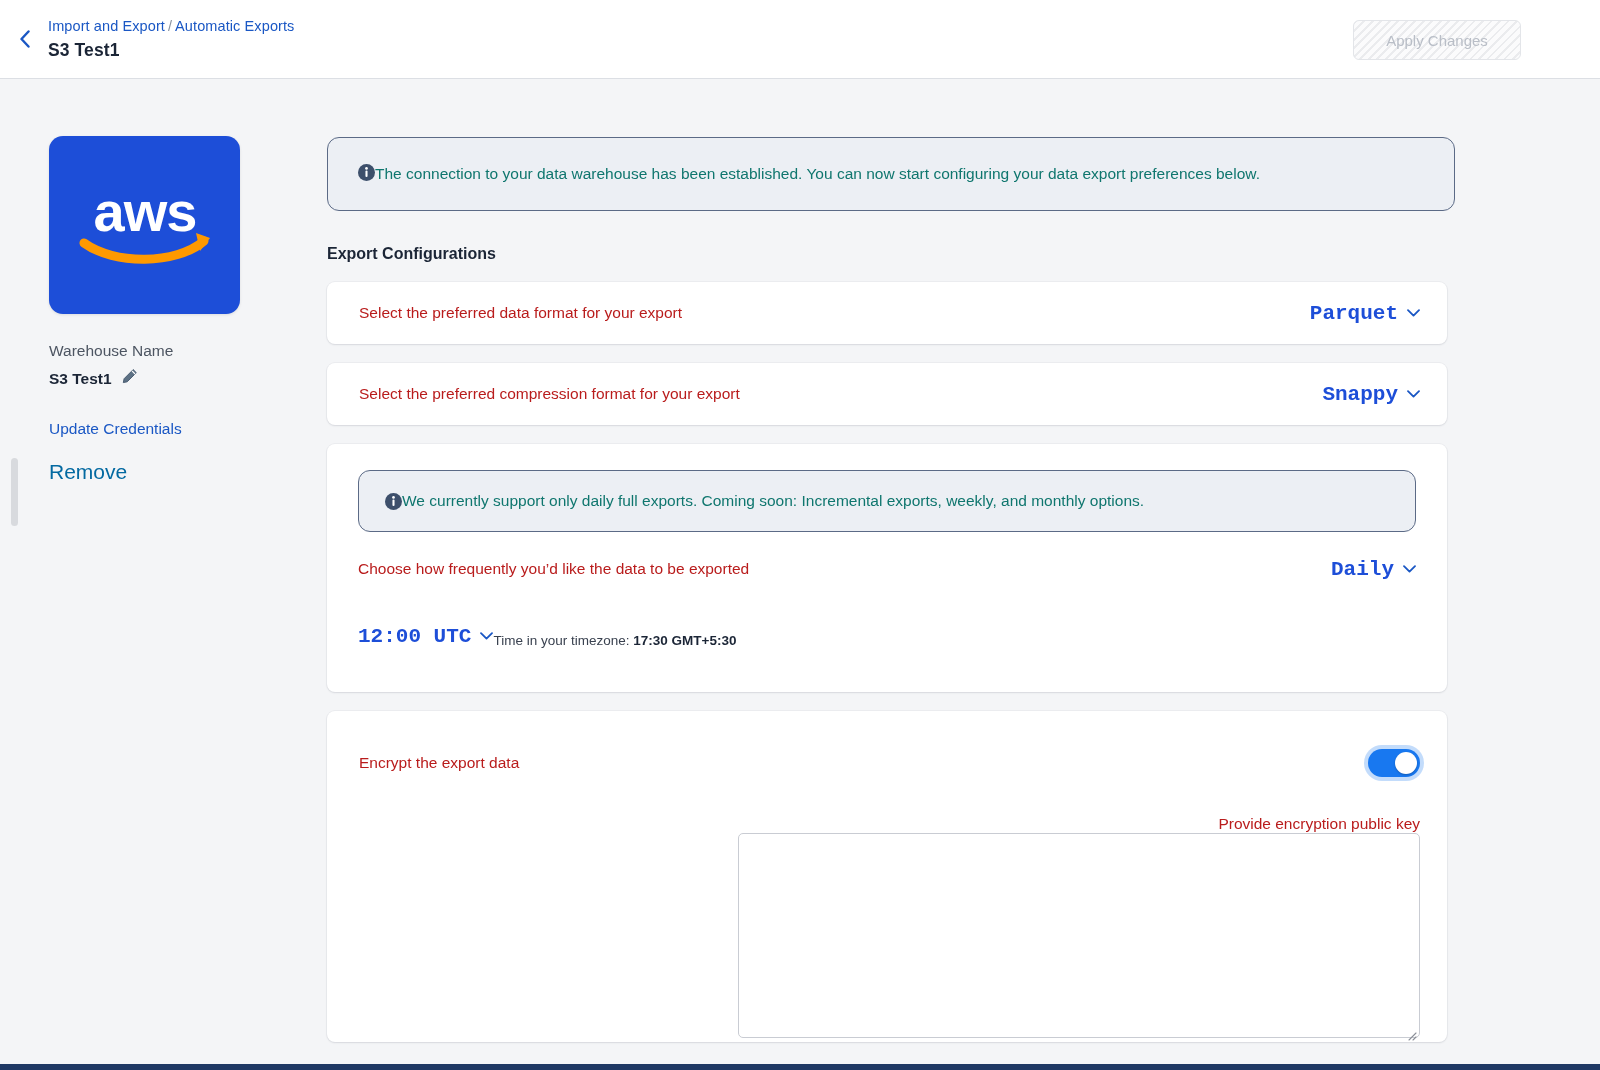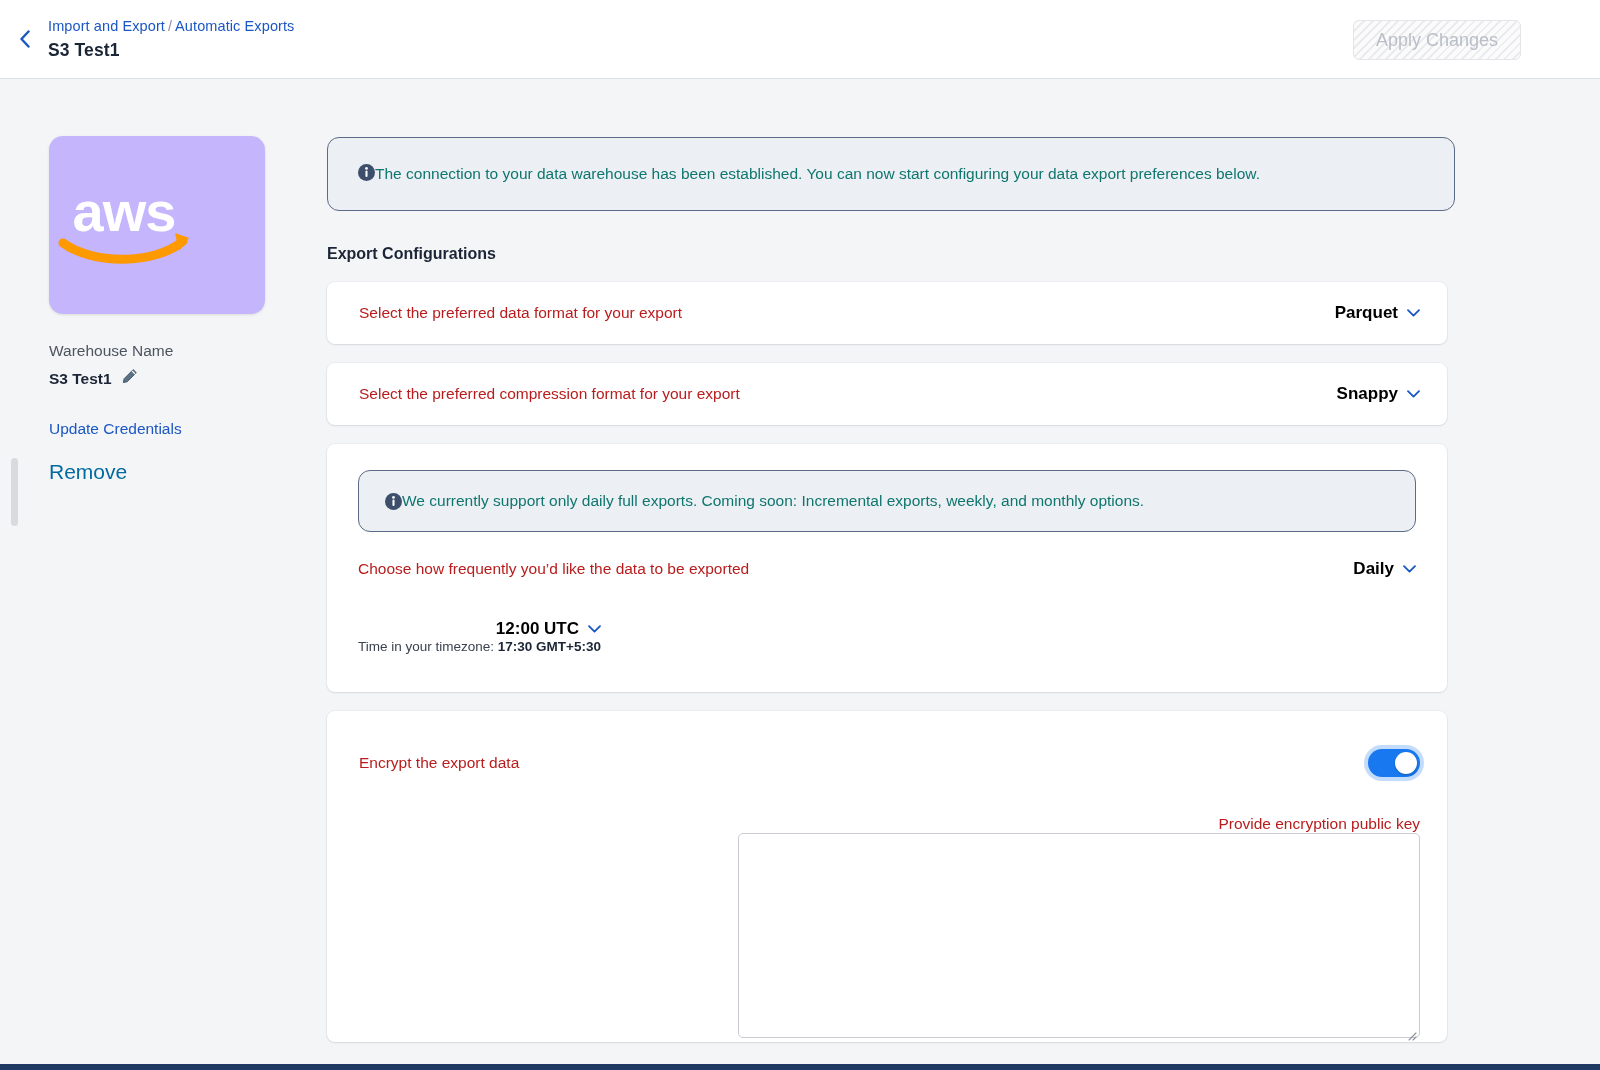--- a/index.html
+++ b/index.html
@@ -58,21 +58,21 @@
     color: #1b2536;
     letter-spacing: 0.1px;
   }
 
   .apply-btn {
     position: absolute; right: 79px; top: 20px;
     width: 168px; height: 40px;
     border-radius: 6px;
     border: 1px solid #e3e5e9;
     display: flex; align-items: center; justify-content: center;
-    font-size: 18px; font-weight: 500;
+    font-size: 15px; font-weight: 500;
     color: #b9bec7;
     cursor: default;
     background-color: #fbfbfc;
     background-image: repeating-linear-gradient(
       -45deg,
       rgba(0,0,0,0) 0px, rgba(0,0,0,0) 4px,
       rgba(150,155,165,0.16) 4px, rgba(150,155,165,0.16) 6px
     );
   }
 
@@ -89,24 +89,24 @@
     cursor: pointer;
   }
 
   
   .sidebar {
     position: absolute; left: 30px; top: 80px;
     width: 280px; height: 985px;
   }
   .aws-logo {
     position: absolute; left: 19px; top: 56px;
-    width: 216px; height: 178px;
+    width: 191px; height: 178px;
     border-radius: 14px;
-    background: #c4b5fd;
-    display: flex; align-items: center; justify-content: flex-start;
+    background: #1d4ed8;
+    display: flex; align-items: center; justify-content: center;
     box-shadow: 0 1px 3px rgba(0,0,0,0.10);
   }
   .aws-logo svg { display: block; }
 
   .wh-label {
     position: absolute; left: 19px; top: 262px;
     font-size: 15.5px; color: #4d5562;
   }
   .wh-value-row {
     position: absolute; left: 19px; top: 288px;
@@ -179,36 +179,37 @@
     padding: 0 27px 0 32px;
     min-height: 62px;
   }
   .row-label {
     flex: 1 1 auto;
     font-size: 15.5px; color: #b91c1c;
   }
 
   .select {
     display: inline-flex; align-items: center; gap: 9px;
-    font-size: 17px; font-weight: bold;
-    color: #000000;
+    font-size: 21px; font-weight: bold;
+    color: #1d4ed8;
     cursor: pointer;
     white-space: nowrap;
+    font-family: Liberation Mono, monospace;
   }
   .select svg { display: block; }
 
   
   .card.schedule { padding: 26px 31px 26px 31px; width: 1120px; }
   .card.schedule .banner.inner { width: 1058px; }
   .card.schedule .row { padding: 0; }
   .row-freq { min-height: 74px; align-items: center; }
   .row-time { min-height: 60px; align-items: center; }
 
   .time-stack {
-    display: flex; flex-direction: column; align-items: flex-end; 
+    display: flex; flex-direction: row; align-items: flex-end; 
   }
   .tz-note {
     font-size: 13.5px; color: #3a4250;
   }
   .tz-note b { font-weight: bold; color: #1b2536; }
 
   
   .card.encrypt {
     padding: 24px 27px 0 32px;
     width: 1120px;

